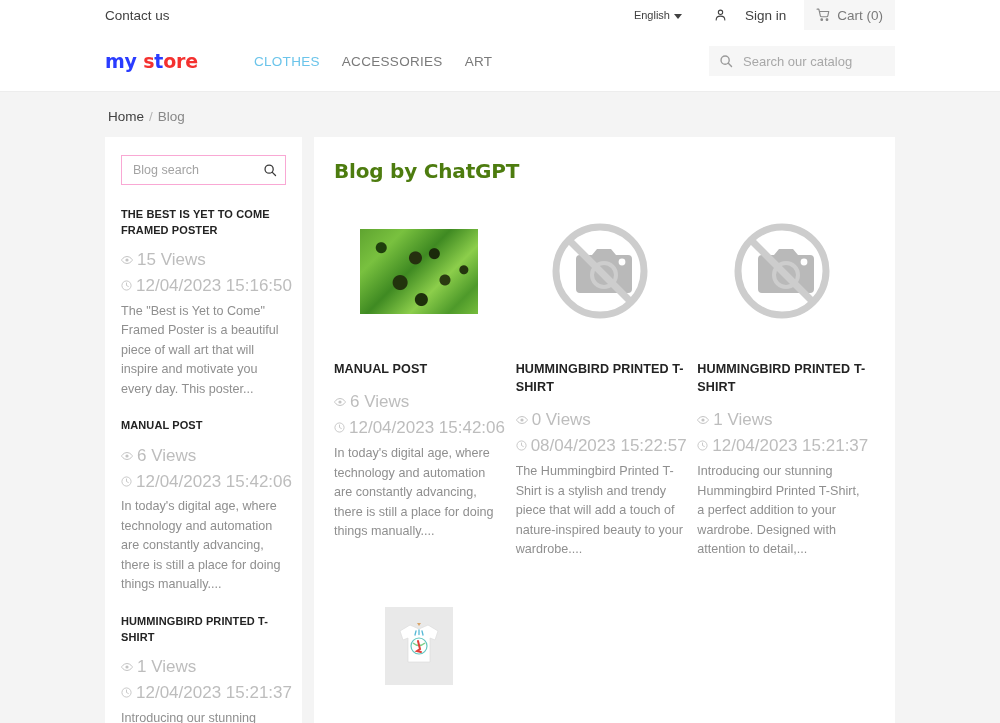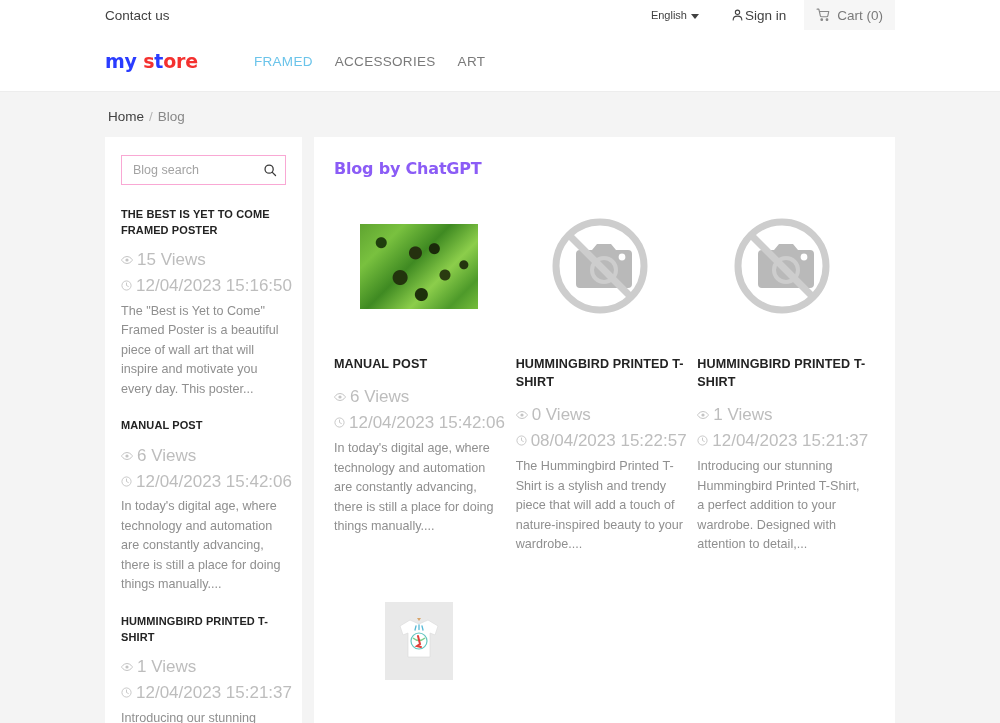--- a/index.html
+++ b/index.html
@@ -56,21 +56,21 @@
     border-right: 4px solid transparent;
     border-top: 5px solid #414141;
     display: inline-block;
     margin-top: 2px;
   }
   .signin-link {
     color: #414141;
     font-size: 13.5px;
     display: flex;
     align-items: center;
-    gap: 1px;
+    gap: 18px;
     margin-left: 26px;
     cursor: pointer;
     text-decoration: none;
   }
   .cart-block {
     margin-left: 18px;
     background: #f6f6f6;
     color: #7a7a7a;
     font-size: 13.5px;
     display: flex;
@@ -223,23 +223,23 @@
   }
 
   
   .content {
     flex: 1;
     background: #ffffff;
     padding: 20px 16px 24px 20px;
     min-height: 540px;
   }
   .content-title {
-    font-size: 16px;
+    font-size: 20px;
     font-weight: bold;
-    color: #8b5cf6;
+    color: #4d7c0f;
     letter-spacing: -0.2px;
     margin: 2px 0 28px 0;
     font-family: "DejaVu Sans", sans-serif;
   }
   .grid {
     display: flex;
     flex-wrap: wrap;
   }
   .card {
     width: 33.33%;
@@ -329,25 +329,34 @@
   </div>
 </div>
 
 <div class="header">
   <div class="header-inner">
     <div class="logo">
       <span class="c-blue">my</span><span>&nbsp;</span><span class="c-red">s</span><span class="c-blue">t</span><span class="c-red">ore</span>
     </div>
 
     <nav class="mainmenu">
-      <a class="menu-item active">FRAMED</a>
+      <a class="menu-item active">CLOTHES</a>
       <a class="menu-item">ACCESSORIES</a>
       <a class="menu-item">ART</a>
     </nav>
 
+    <div class="search-wrap">
+      <span>
+        <svg class="icon-svg" width="14" height="14" viewBox="0 0 24 24" fill="none" stroke="#9a9a9a" stroke-width="2.4" stroke-linecap="round">
+          <circle cx="10.5" cy="10.5" r="7"></circle>
+          <path d="M16 16l5.5 5.5"></path>
+        </svg>
+      </span>
+      <input type="text" placeholder="Search our catalog" style="">
+    </div>
   </div>
 </div>
 
 <div class="page">
   <div class="page-inner">
 
     <div class="breadcrumb">
       <a>Home</a><span class="sep">/</span><span class="cur">Blog</span>
     </div>
 

